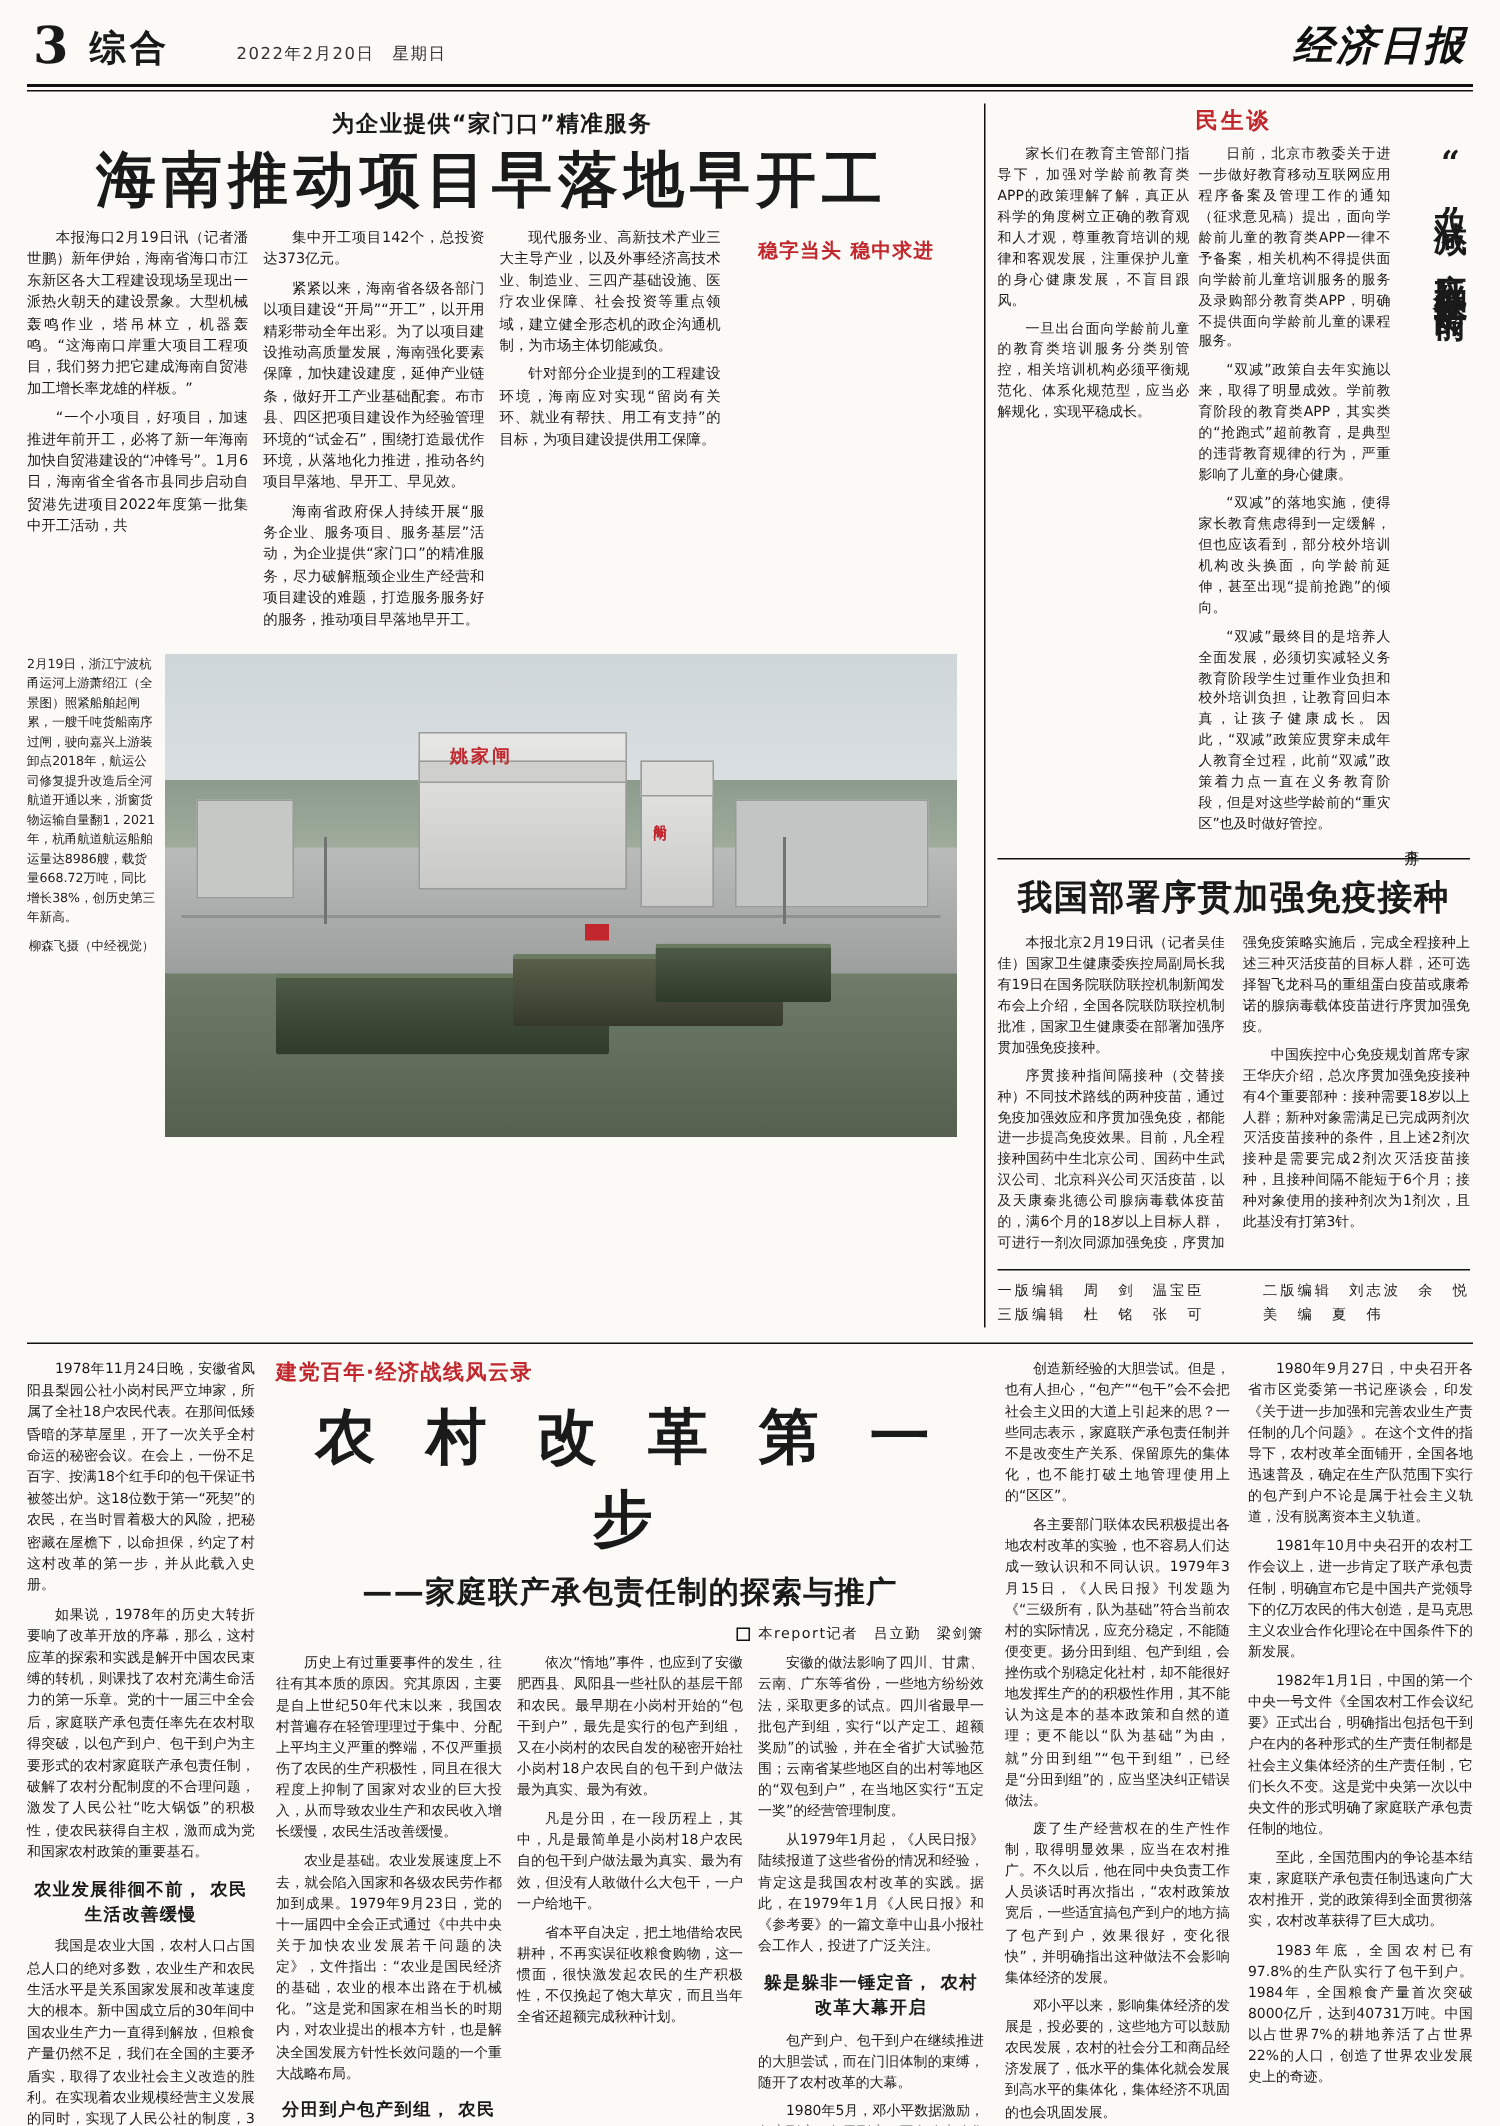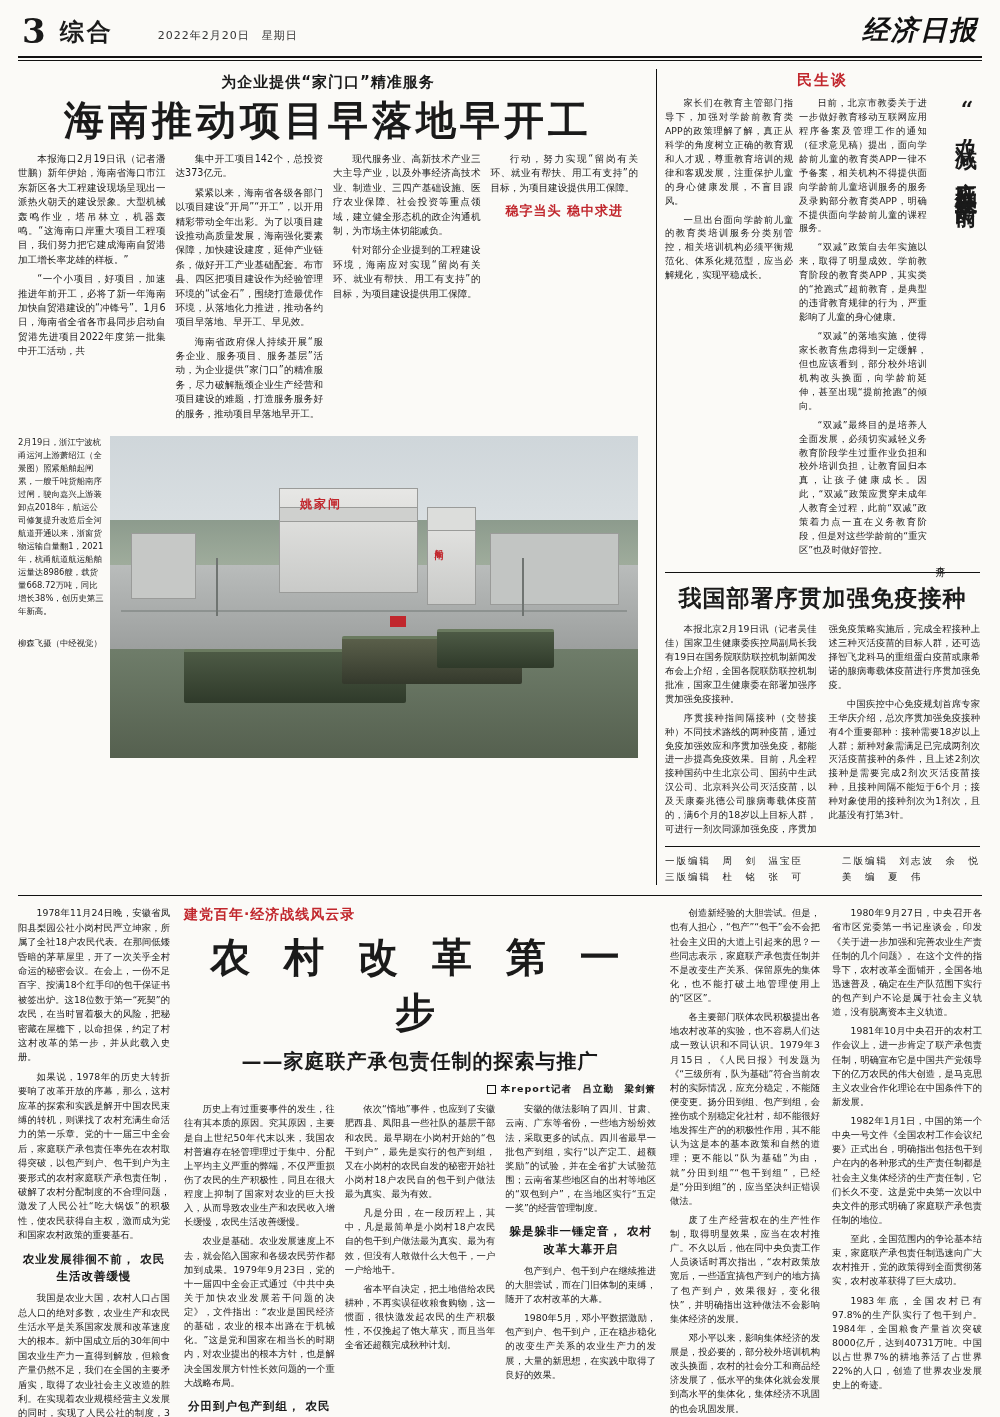--- a/index.html
+++ b/index.html
@@ -33,21 +33,21 @@
   }
 
   .news-cols{display:flex;gap:10px;font-size:9.6px;line-height:1.5;text-align:justify;}
   .news-cols p{margin:0 0 5px 0;text-indent:2em;}
   .ncol{flex:1;}
   .redline{color:#c1272d;font-weight:bold;font-size:13px;text-align:center;letter-spacing:1px;margin-top:6px;}
 
   
   .photo-wrap{display:flex;margin-top:10px;}
   .photo-caption{width:92px;font-size:8.4px;line-height:1.55;padding-right:6px;box-sizing:border-box;color:#222;}
-  .photo-caption .credit{margin-top:20px;font-family:Liberation Mono, monospace;}
+  .photo-caption .credit{text-align:center;margin-top:6px;}
   .photo{flex:1;height:322px;position:relative;overflow:hidden;border:0;background:#8ea3b0;}
 
   
   .sky{position:absolute;left:0;top:0;right:0;height:42%;
     background:linear-gradient(#cfd6da,#dfe4e6);}
   .hills{position:absolute;left:0;top:26%;right:0;height:18%;
     background:linear-gradient(#7f8f7e,#9aa894);opacity:.85;}
   .water{position:absolute;left:0;bottom:0;right:0;height:34%;
     background:linear-gradient(#6f7d6a,#55604f);}
   .quay{position:absolute;left:0;top:40%;right:0;height:28%;
@@ -84,21 +84,21 @@
   .hrule{height:1px;background:#111;margin:10px 18px 0 18px;}
   .bottom{display:flex;padding:10px 18px 0 18px;box-sizing:border-box;}
   .b-left{width:160px;font-size:9.3px;line-height:1.55;text-align:justify;padding-right:8px;box-sizing:border-box;}
   .b-left p{margin:0 0 5px 0;text-indent:2em;}
   .b-mid{flex:1;padding:0 6px;box-sizing:border-box;}
   .b-right{width:320px;padding-left:8px;box-sizing:border-box;}
   .series-tag{color:#c1272d;font-weight:bold;font-size:14px;letter-spacing:1px;margin-bottom:6px;}
   .big-head{font-family:"DejaVu Serif","Liberation Serif",serif;font-weight:bold;
     font-size:40px;letter-spacing:10px;text-align:center;margin:2px 0 8px;}
   .sub-head{text-align:center;font-size:20px;font-weight:bold;letter-spacing:1px;margin-bottom:8px;}
-  .reporter{font-size:9.5px;text-align:right;margin-bottom:6px;letter-spacing:1px;font-weight:bold;}
+  .reporter{font-size:9.5px;text-align:right;margin-bottom:6px;letter-spacing:1px;}
   .sec-h{font-size:11.5px;font-weight:bold;text-align:center;margin:8px 0 6px;letter-spacing:1px;line-height:1.5;}
   .b-cols{display:flex;gap:10px;font-size:9.3px;line-height:1.52;text-align:justify;}
   .b-cols p{margin:0 0 5px 0;text-indent:2em;}
   .b-cols .c{flex:1;}
   .rcols{column-count:2;column-gap:12px;font-size:9.3px;line-height:1.52;text-align:justify;}
   .rcols p{margin:0 0 5px 0;text-indent:2em;}
   .sq{display:inline-block;width:7px;height:7px;border:1px solid #111;margin-right:5px;vertical-align:middle;}
 </style>
 </head>
 <body>
@@ -128,21 +128,20 @@
         <div class="ncol">
           <p>集中开工项目142个，总投资达373亿元。</p>
           <p>紧紧以来，海南省各级各部门以项目建设“开局”“开工”，以开用精彩带动全年出彩。为了以项目建设推动高质量发展，海南强化要素保障，加快建设建度，延伸产业链条，做好开工产业基础配套。布市县、四区把项目建设作为经验管理环境的“试金石”，围绕打造最优作环境，从落地化力推进，推动各约项目早落地、早开工、早见效。</p>
           <p>海南省政府保人持续开展“服务企业、服务项目、服务基层”活动，为企业提供“家门口”的精准服务，尽力破解瓶颈企业生产经营和项目建设的难题，打造服务服务好的服务，推动项目早落地早开工。</p>
         </div>
         <div class="ncol">
           <p>现代服务业、高新技术产业三大主导产业，以及外事经济高技术业、制造业、三四产基础设施、医疗农业保障、社会投资等重点领域，建立健全形态机的政企沟通机制，为市场主体切能减负。</p>
           <p>针对部分企业提到的工程建设环境，海南应对实现“留岗有关环、就业有帮扶、用工有支持”的目标，为项目建设提供用工保障。</p>
         </div>
         <div class="ncol">
-          <p>行动，努力实现“留岗有关环、就业有帮扶、用工有支持”的目标，为项目建设提供用工保障。</p>
           <div class="redline">稳字当头 稳中求进</div>
         </div>
       </div>
 
       <div class="photo-wrap">
         <div class="photo-caption">
           <div>2月19日，浙江宁波杭甬运河上游萧绍江（全景图）照紧船舶起闸累，一艘千吨货船南序过闸，驶向嘉兴上游装卸点2018年，航运公司修复提升改造后全河航道开通以来，浙窗货物运输自量翻1，2021年，杭甬航道航运船舶运量达8986艘，载货量668.72万吨，同比增长38%，创历史第三年新高。</div>
           <div class="credit">柳森飞摄（中经视觉）</div>
         </div>
         <div class="photo">
@@ -243,35 +242,36 @@
 农民出了万元户</div>
 
         </div>
         <div class="c">
           <p>依次“惰地”事件，也应到了安徽肥西县、凤阳县一些社队的基层干部和农民。最早期在小岗村开始的“包干到户”，最先是实行的包产到组，又在小岗村的农民自发的秘密开始社小岗村18户农民自的包干到户做法最为真实、最为有效。</p>
           <p>凡是分田，在一段历程上，其中，凡是最简单是小岗村18户农民自的包干到户做法最为真实、最为有效，但没有人敢做什么大包干，一户一户给地干。</p>
           <p>省本平自决定，把土地借给农民耕种，不再实误征收粮食购物，这一惯面，很快激发起农民的生产积极性，不仅挽起了饱大草灾，而且当年全省还超额完成秋种计划。</p>
         </div>
         <div class="c">
           <p>安徽的做法影响了四川、甘肃、云南、广东等省份，一些地方纷纷效法，采取更多的试点。四川省最早一批包产到组，实行“以产定工、超额奖励”的试验，并在全省扩大试验范围；云南省某些地区自的出村等地区的“双包到户”，在当地区实行“五定一奖”的经营管理制度。</p>
+          <p>从1979年1月起，《人民日报》陆续报道了这些省份的情况和经验，肯定这是我国农村改革的实践。据此，在1979年1月《人民日报》和《参考要》的一篇文章中山县小报社会工作人，投进了广泛关注。</p>
           <div class="sec-h">躲是躲非一锤定音，
 农村改革大幕开启</div>
           <p>包产到户、包干到户在继续推进的大胆尝试，而在门旧体制的束缚，随开了农村改革的大幕。</p>
           <p>1980年5月，邓小平数据激励，包产到户、包干到户，正在稳步稳化的改变生产关系的农业生产力的发展，大量的新思想，在实践中取得了良好的效果。</p>
 
         </div>
       </div>
     </div>
 
     <div class="b-right">
       <div class="rcols">
         <p>创造新经验的大胆尝试。但是，也有人担心，“包产”“包干”会不会把社会主义田的大道上引起来的思？一些同志表示，家庭联产承包责任制并不是改变生产关系、保留原先的集体化，也不能打破土地管理使用上的“区区”。</p>
         <p>各主要部门联体农民积极提出各地农村改革的实验，也不容易人们达成一致认识和不同认识。1979年3月15日，《人民日报》刊发题为《“三级所有，队为基础”符合当前农村的实际情况，应充分稳定，不能随便变更。扬分田到组、包产到组，会挫伤或个别稳定化社村，却不能很好地发挥生产的的积极性作用，其不能认为这是本的基本政策和自然的道理；更不能以“队为基础”为由，就”分田到组”“包干到组”，已经是“分田到组”的，应当坚决纠正错误做法。</p>
         <p>废了生产经营权在的生产性作制，取得明显效果，应当在农村推广。不久以后，他在同中央负责工作人员谈话时再次指出，“农村政策放宽后，一些适宜搞包产到户的地方搞了包产到户，效果很好，变化很快”，并明确指出这种做法不会影响集体经济的发展。</p>
-        <p>邓小平以来，影响集体经济的发展是，投必要的，部分校外培训机构改头换面，农村的社会分工和商品经济发展了，低水平的集体化就会发展到高水平的集体化，集体经济不巩固的也会巩固发展。</p>
+        <p>邓小平以来，影响集体经济的发展是，投必要的，这些地方可以鼓励农民发展，农村的社会分工和商品经济发展了，低水平的集体化就会发展到高水平的集体化，集体经济不巩固的也会巩固发展。</p>
         <p>1980年9月27日，中央召开各省市区党委第一书记座谈会，印发《关于进一步加强和完善农业生产责任制的几个问题》。在这个文件的指导下，农村改革全面铺开，全国各地迅速普及，确定在生产队范围下实行的包产到户不论是属于社会主义轨道，没有脱离资本主义轨道。</p>
         <p>1981年10月中央召开的农村工作会议上，进一步肯定了联产承包责任制，明确宣布它是中国共产党领导下的亿万农民的伟大创造，是马克思主义农业合作化理论在中国条件下的新发展。</p>
         <p>1982年1月1日，中国的第一个中央一号文件《全国农村工作会议纪要》正式出台，明确指出包括包干到户在内的各种形式的生产责任制都是社会主义集体经济的生产责任制，它们长久不变。这是党中央第一次以中央文件的形式明确了家庭联产承包责任制的地位。</p>
         <p>至此，全国范围内的争论基本结束，家庭联产承包责任制迅速向广大农村推开，党的政策得到全面贯彻落实，农村改革获得了巨大成功。</p>
         <p>1983年底，全国农村已有97.8%的生产队实行了包干到户。1984年，全国粮食产量首次突破8000亿斤，达到40731万吨。中国以占世界7%的耕地养活了占世界22%的人口，创造了世界农业发展史上的奇迹。</p>
       </div>
     </div>
   </div>
 </div>
 

